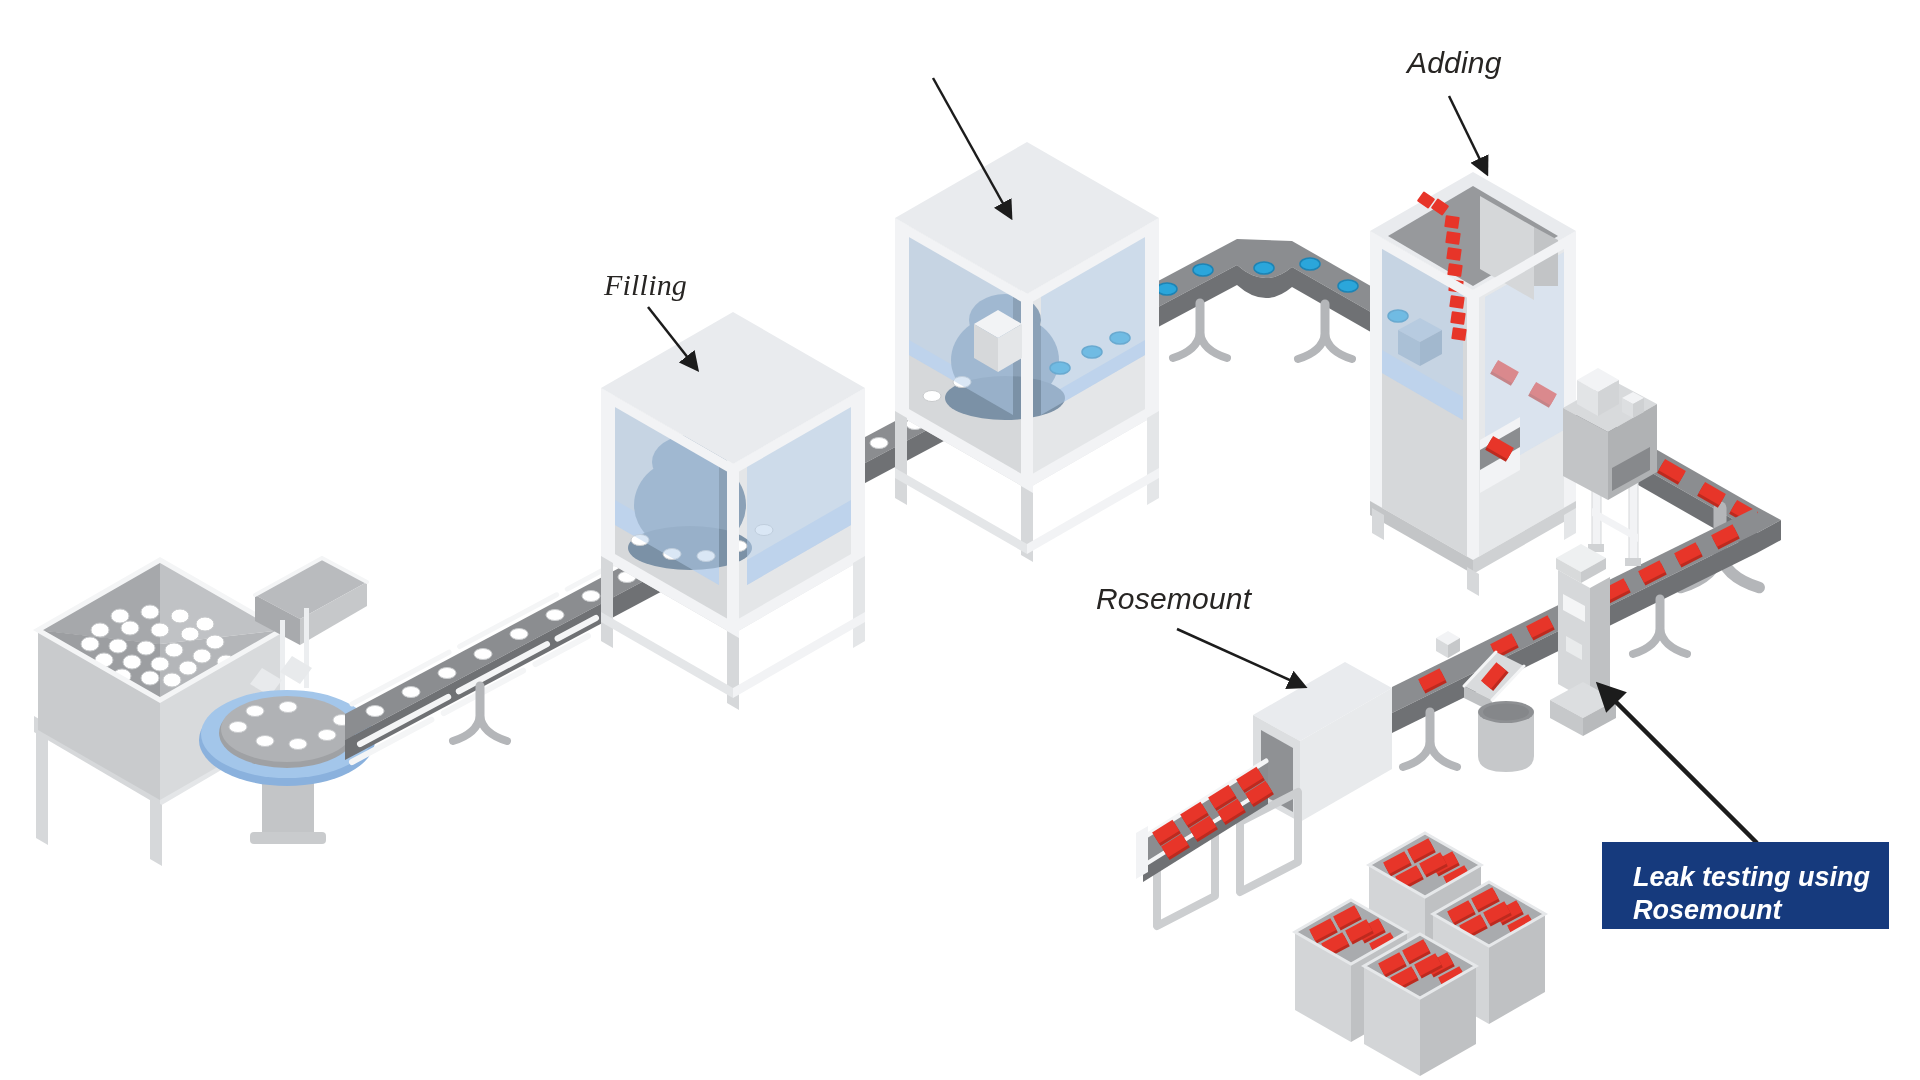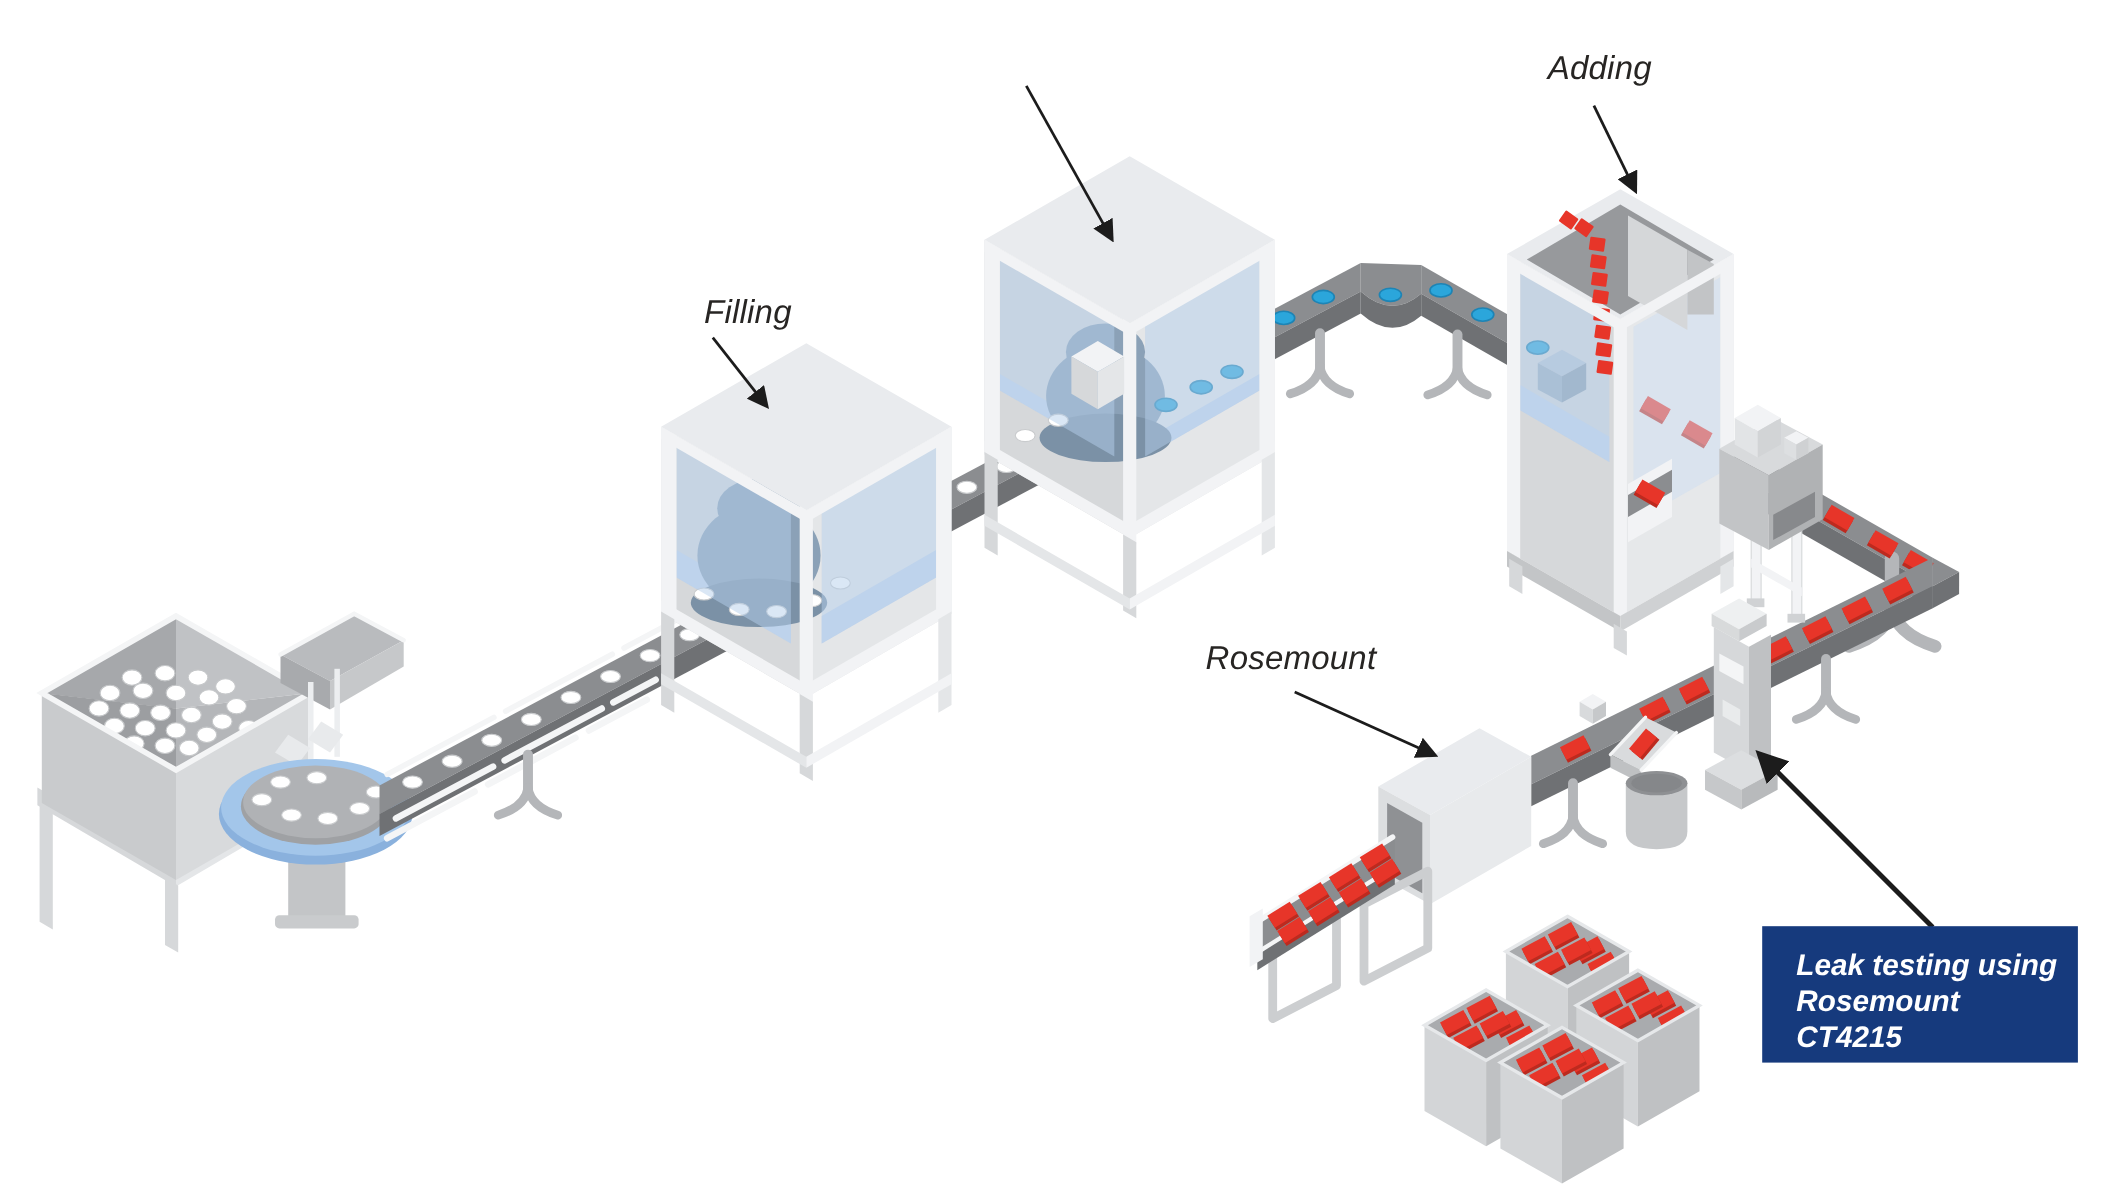--- a/index.html
+++ b/index.html
@@ -15,21 +15,21 @@
     --crate-left:#d3d5d7; --crate-right:#bfc1c3; --crate-inner:#a9abae;
     --bin:#c6c8ca; --bin-rim:#8e9093;
     --navy:#163a7d; --callout-text:#ffffff;
   }
   html,body{margin:0;padding:0;background:#fff;}
   .stage{position:relative;width:1920px;height:1080px;background:var(--bg);overflow:hidden;
          font-family:"Liberation Sans",sans-serif;}
   .stage svg{position:absolute;left:0;top:0;}
   .lbl{position:absolute;color:var(--text);font-size:30px;font-style:italic;font-weight:400;
        white-space:nowrap;letter-spacing:.2px;}
-  .callout{position:absolute;left:1602px;top:842px;width:287px;height:124px;box-sizing:border-box;
+  .callout{position:absolute;left:1602px;top:842px;width:287px;height:87px;box-sizing:border-box;
        background:var(--navy);color:var(--callout-text);padding:19px 10px 0 31px;
        font-size:27px;line-height:33px;font-weight:700;font-style:italic;}
   .f-roof{fill:var(--roof)} .f-l{fill:var(--face-left)} .f-r{fill:var(--face-right)}
   .f-frame{fill:var(--frame)} .f-dark{fill:var(--dark-wall)}
   .f-belt{fill:var(--belt)} .f-bside{fill:var(--belt-side)}
   .f-win{fill:var(--window);fill-opacity:.5} .f-winl{fill:var(--window-light);fill-opacity:.5}
   .f-floor{fill:var(--floor)} .f-int{fill:var(--interior)} .f-intd{fill:var(--interior-dark)}
   .rail{stroke:var(--rail);fill:none;stroke-linecap:round;}
   .arrowline{stroke:var(--arrow);fill:none;}
 </style>
@@ -434,21 +434,21 @@
 <g>
   <line x1="648" y1="307" x2="696" y2="368" class="arrowline" stroke-width="2.5" marker-end="url(#ah)"></line>
   <line x1="933" y1="78" x2="1010" y2="216" class="arrowline" stroke-width="2.5" marker-end="url(#ah)"></line>
   <line x1="1449" y1="96" x2="1486" y2="172" class="arrowline" stroke-width="2.5" marker-end="url(#ah)"></line>
   <line x1="1177" y1="629" x2="1303" y2="686" class="arrowline" stroke-width="2.5" marker-end="url(#ah)"></line>
   <line x1="1757" y1="843" x2="1601" y2="687" class="arrowline" stroke-width="4.5" marker-end="url(#ahb)"></line>
 </g>
 </svg>
 
 <div class="lbl" style="left:1407px;top:46px;">Adding</div>
-<div class="lbl" style="left:640px;top:268px;">Filling</div>
+<div class="lbl" style="left:604px;top:268px;font-family:Liberation Serif, serif;">Filling</div>
 <div class="lbl" style="left:1096px;top:582px;">Rosemount</div>
 
 <div class="callout">
   <div>Leak testing using</div>
   <div>Rosemount CT4215</div>
 </div>
 
 </div>
 
 </body></html>

